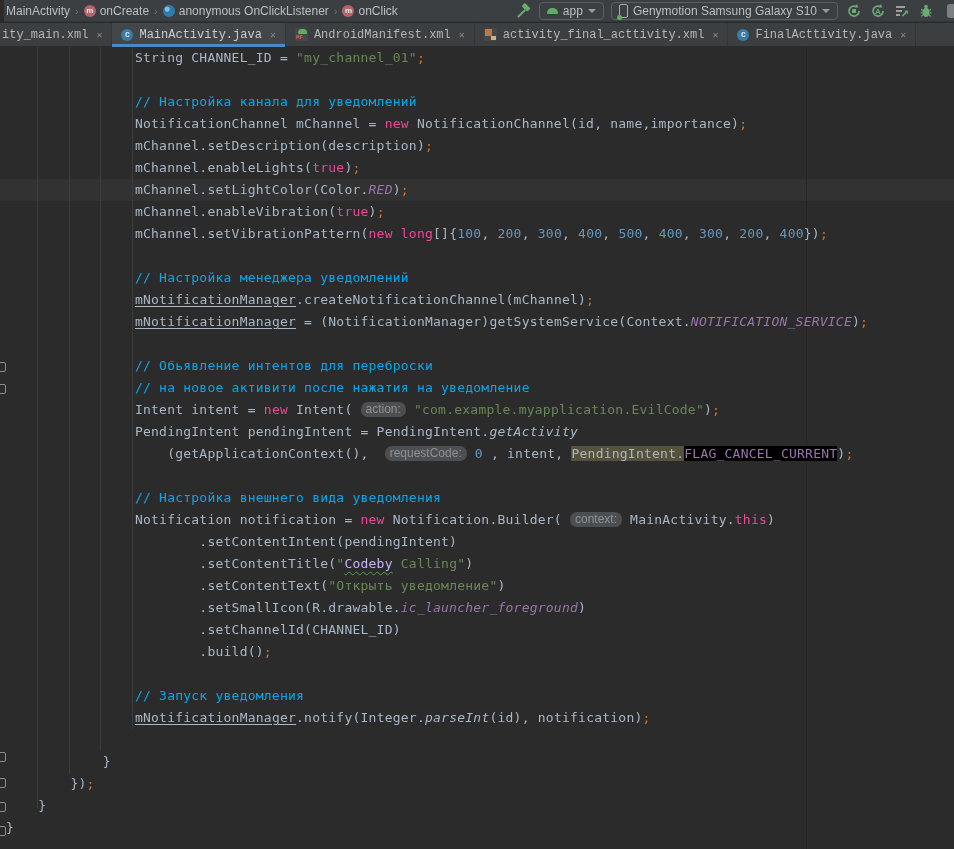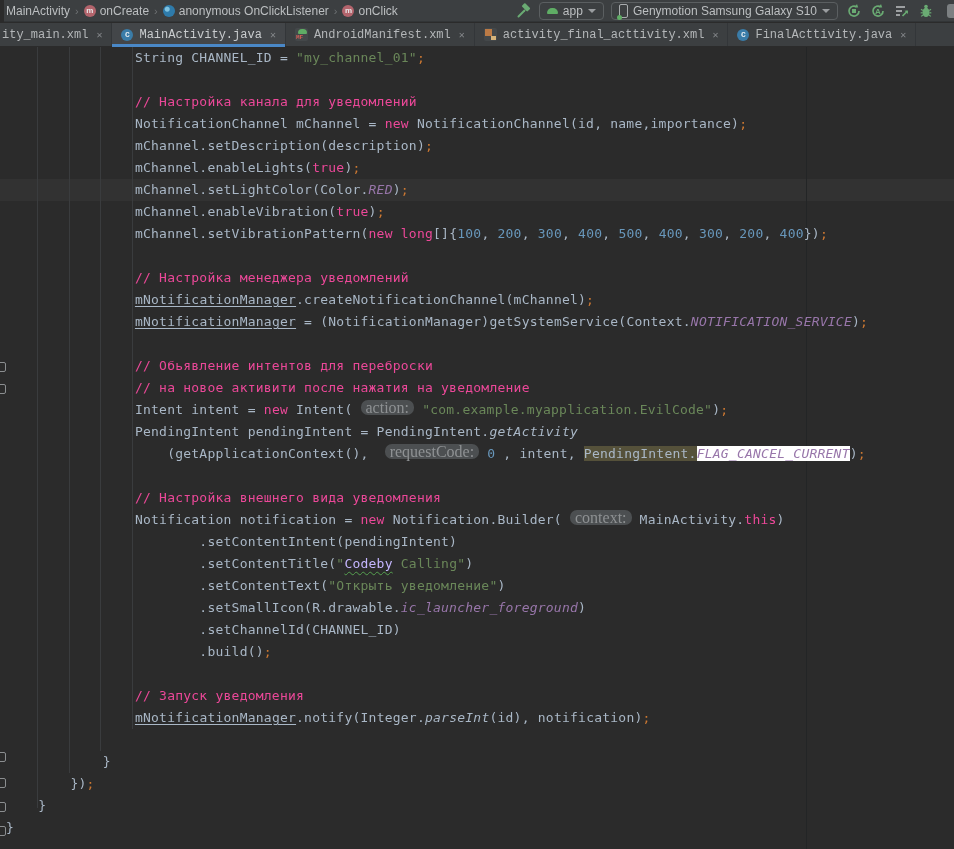--- a/index.html
+++ b/index.html
@@ -60,31 +60,31 @@
   .margin-guide { position:absolute; top:0; bottom:0; left:806px; width:1px; background:#232526; }
   .fold-marker { position:absolute; left:-3px; width:9px; height:10px; border:1px solid #8b8e90;
                  border-radius:2px; background:#2b2b2b; }
   pre.code { position:absolute; left:6px; top:0; font-family:"DejaVu Sans Mono","Liberation Mono",monospace;
              font-size:13px; letter-spacing:0.23px; }
   .cl { height:22px; line-height:22px; white-space:pre; }
   .t-d  { color:#a9b7c6; }
   .t-k  { color:#ec4899; }
   .t-s  { color:#6a8759; }
   .t-st { color:#c4b5fd; text-decoration:underline wavy #55a04f 1px; text-underline-offset:3px; }
-  .t-c  { color:#ec4899; }
+  .t-c  { color:#0ea5e9; }
   .t-n  { color:#6897bb; }
   .t-f  { color:#9876aa; font-style:italic; }
   .t-m  { color:#a9b7c6; font-style:italic; }
   .t-u  { color:#a9b7c6; text-decoration:underline; text-underline-offset:2px; }
   .t-p  { color:#cc7832; }
   .t-dh { color:#a9b7c6; background:#55513a; }
-  .t-fh { color:#9876aa; font-style:italic; background:#ffffff; }
+  .t-fh { color:#9876aa; background:#000000; }
   .t-h  { display:inline-block; background:#4c4f51; color:#8e9193; border-radius:7px;
-          padding:0 5px; font-size:16px; line-height:15px; vertical-align:1px;
-          font-family:Liberation Serif, serif; letter-spacing:0; }
+          padding:0 5px; font-size:12px; line-height:15px; vertical-align:1px;
+          font-family:Liberation Sans, sans-serif; letter-spacing:0; }
 </style>
 </head>
 <body>
 
 <div class="toolbar">
   <div class="breadcrumbs">
       <span class="crumb">
         <span>MainActivity</span>
       </span>
       <span class="crumb-sep">›</span>

